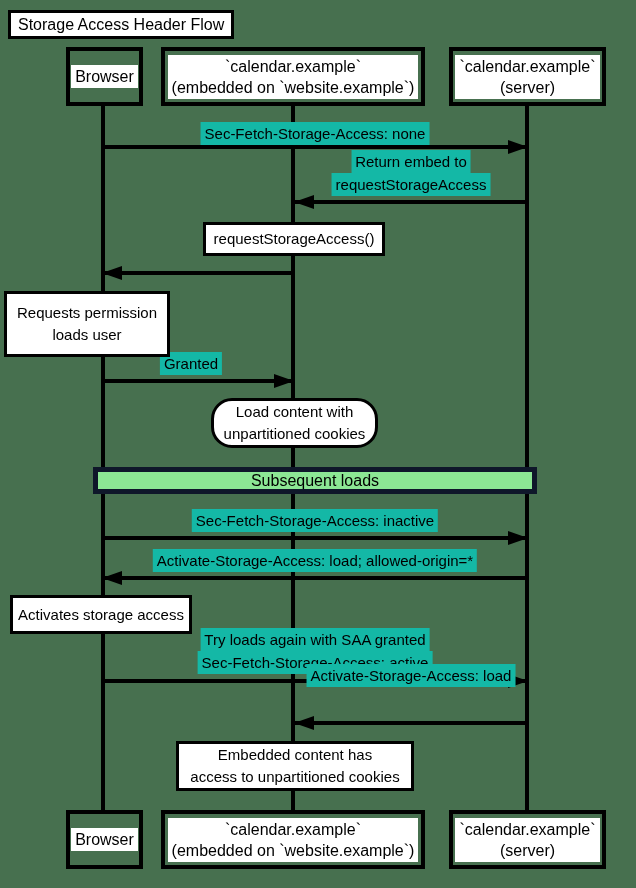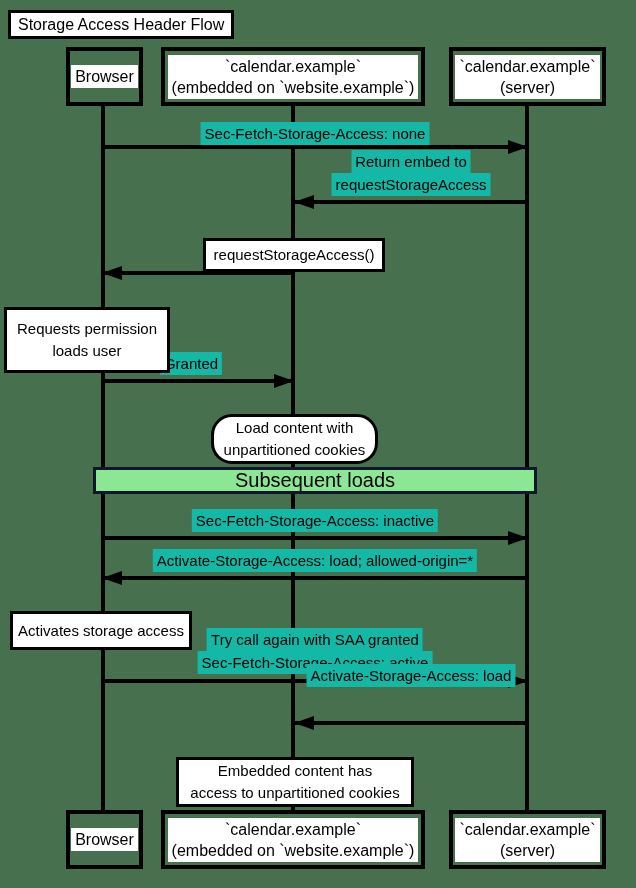--- a/index.html
+++ b/index.html
@@ -25,25 +25,25 @@
   .head-r{right:-1px;border-left:20px solid #000;border-top:7px solid transparent;border-bottom:7px solid transparent;}
   .head-l{left:-1px;border-right:20px solid #000;border-top:7px solid transparent;border-bottom:7px solid transparent;}
   .mlabel{
     position:absolute;transform:translateX(-50%);font-size:15px;line-height:23px;
     text-align:center;white-space:nowrap;
   }
   .mlabel .bg{background:#14b8a6;padding:0 4px;display:inline-block;}
   .note{
     position:absolute;border:3px solid #000;background:#fff;box-sizing:border-box;
     font-size:15px;line-height:22px;text-align:center;white-space:nowrap;
-    display:flex;flex-direction:column;justify-content:center;margin-top:16px;
+    display:flex;flex-direction:column;justify-content:center;
   }
   .band{
     position:absolute;left:93px;top:467px;width:444px;height:27px;background:#8CE794;
-    border:3px solid #0f172a;box-sizing:border-box;text-align:center;font-size:20px;
+    border:5px solid #0f172a;box-sizing:border-box;text-align:center;font-size:16px;
     display:flex;align-items:center;justify-content:center;
   }
 </style>
 </head>
 <body>
 
 <div class="canvas">
 
   <div class="lifeline" style="left:101px;"></div>
   <div class="lifeline" style="left:291px;"></div>
@@ -92,21 +92,21 @@
   <div class="mlabel" style="left:191px;top:352px;">
     <span class="bg">Granted</span>
   </div>
   <div class="mlabel" style="left:315px;top:509px;">
     <span class="bg">Sec-Fetch-Storage-Access: inactive</span>
   </div>
   <div class="mlabel" style="left:315px;top:549px;">
     <span class="bg">Activate-Storage-Access: load; allowed-origin=*</span>
   </div>
   <div class="mlabel" style="left:315px;top:628px;">
-    <div><span class="bg">Try call again with SAA granted</span></div>
+    <div><span class="bg">Try loads again with SAA granted</span></div>
     <div><span class="bg">Sec-Fetch-Storage-Access: active</span></div>
   </div>
   <div class="mlabel" style="left:411px;top:664px;">
     <span class="bg">Activate-Storage-Access: load</span>
   </div>
 
   <div class="note" style="left:203px;top:222px;width:182px;height:34px;">
     <div>requestStorageAccess()</div>
   </div>
   <div class="note" style="left:4px;top:291px;width:166px;height:66px;">

